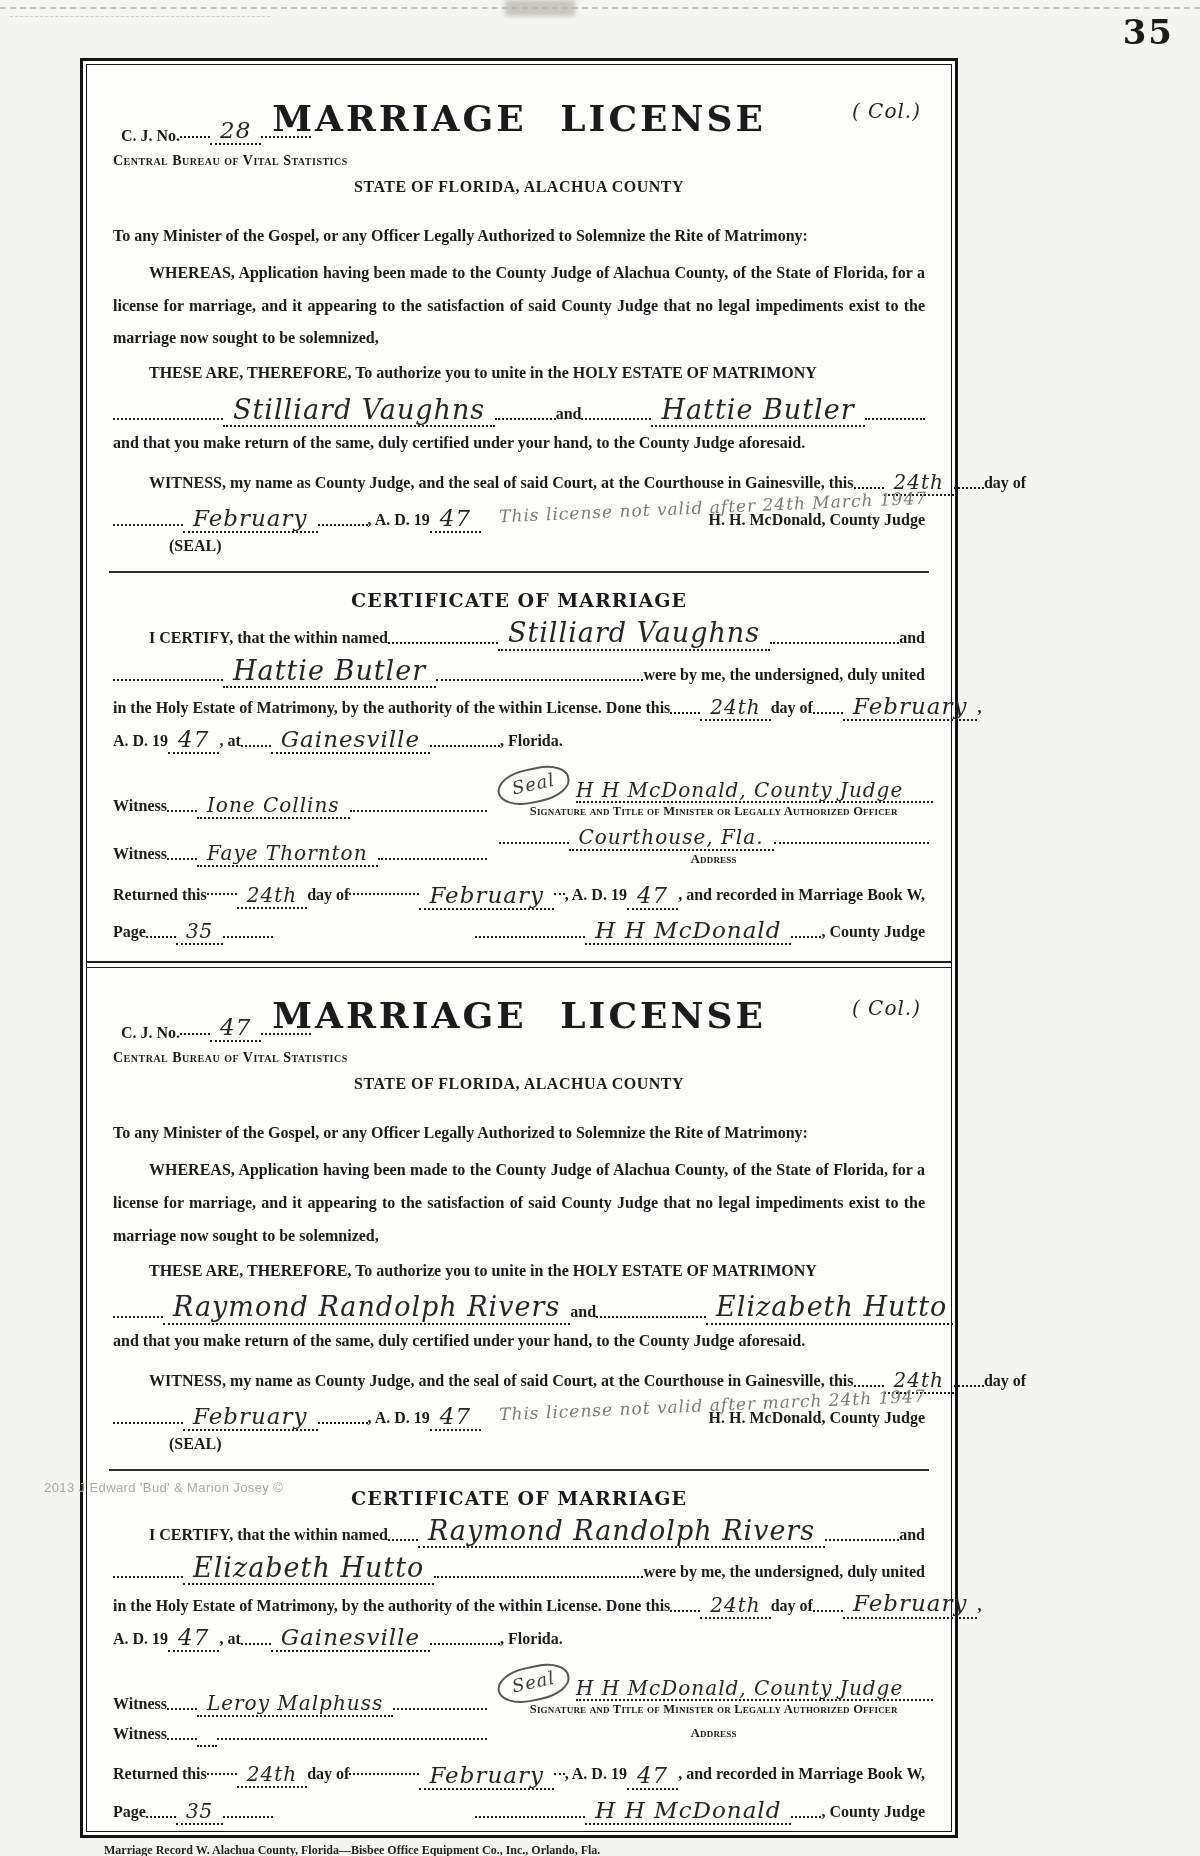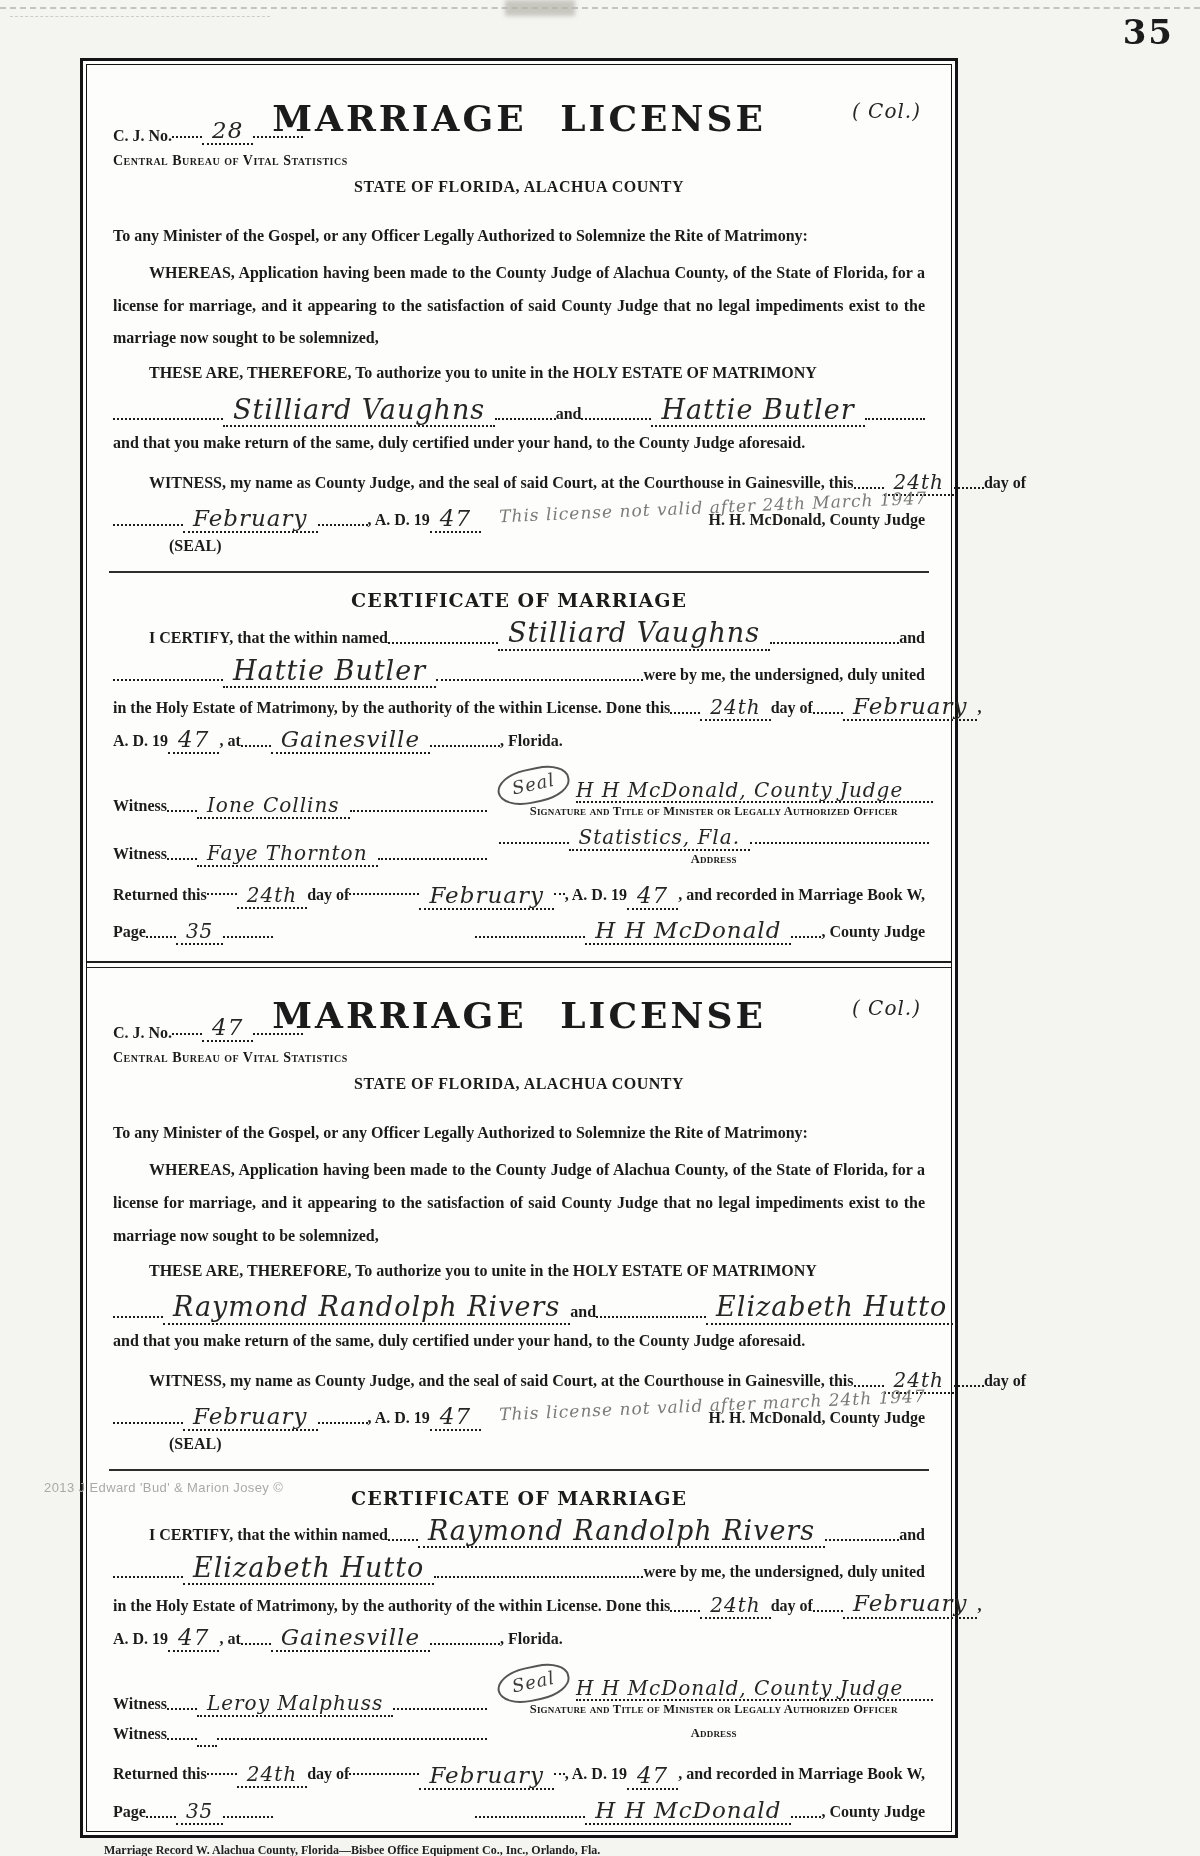--- a/index.html
+++ b/index.html
@@ -20,21 +20,21 @@
   .license{position:relative;}
   .col-note{position:absolute;right:4px;top:2px;}
 
   .hw{font-family:"DejaVu Serif",serif;font-style:italic;font-weight:500;color:#262626;letter-spacing:1px;line-height:1.05;white-space:nowrap;}
   .hw-xl{font-size:27px;}
   .hw-lg{font-size:23px;}
   .hw-md{font-size:20px;}
   .pencil{color:#7a7a76;}
 
   .lic-head{position:relative;text-align:center;margin-top:28px;height:50px;}
-  .cj-block{position:absolute;left:0;bottom:4px;display:flex;align-items:flex-end;font-weight:bold;font-size:16px;}
+  .cj-block{position:absolute;left:8px;bottom:4px;display:flex;align-items:flex-end;font-weight:bold;font-size:16px;}
   .lic-title{font-family:"DejaVu Serif",serif;font-weight:bold;font-size:36px;letter-spacing:3px;word-spacing:18px;line-height:1.1;}
   .subtitle{font-weight:bold;font-size:14px;font-variant:small-caps;letter-spacing:.5px;margin-top:4px;}
   .state-line{text-align:center;font-weight:bold;font-size:16px;margin-top:9px;letter-spacing:.5px;}
 
   .p{font-weight:bold;font-size:16px;line-height:2.05;}
   .salutation{margin-top:24px;}
   .whereas{margin-top:4px;text-indent:36px;text-align:justify;}
   .authorize{margin-top:2px;text-indent:36px;}
 
   .row{display:flex;align-items:flex-end;font-weight:bold;font-size:16px;}
@@ -192,21 +192,21 @@
 
         <div class="row">
           <span class="pr">Witness</span>
           <span class="dots w30"></span>
           <span class="hw hw-md on-line">Faye Thornton</span>
           <span class="dots grow"></span>
         </div>
         <div class="addr-block">
           <div class="row">
             <span class="dots w70"></span>
-            <span class="hw hw-md on-line">Statistics, Fla.</span>
+            <span class="hw hw-md on-line">Courthouse, Fla.</span>
             <span class="dots grow"></span>
           </div>
           <div class="cap">Address</div>
         </div>
       </div>
 
       <div class="row returned-row">
         <span class="pr">Returned this</span>
         <span class="dots w30"></span>
         <span class="hw hw-md on-line">24th</span>

